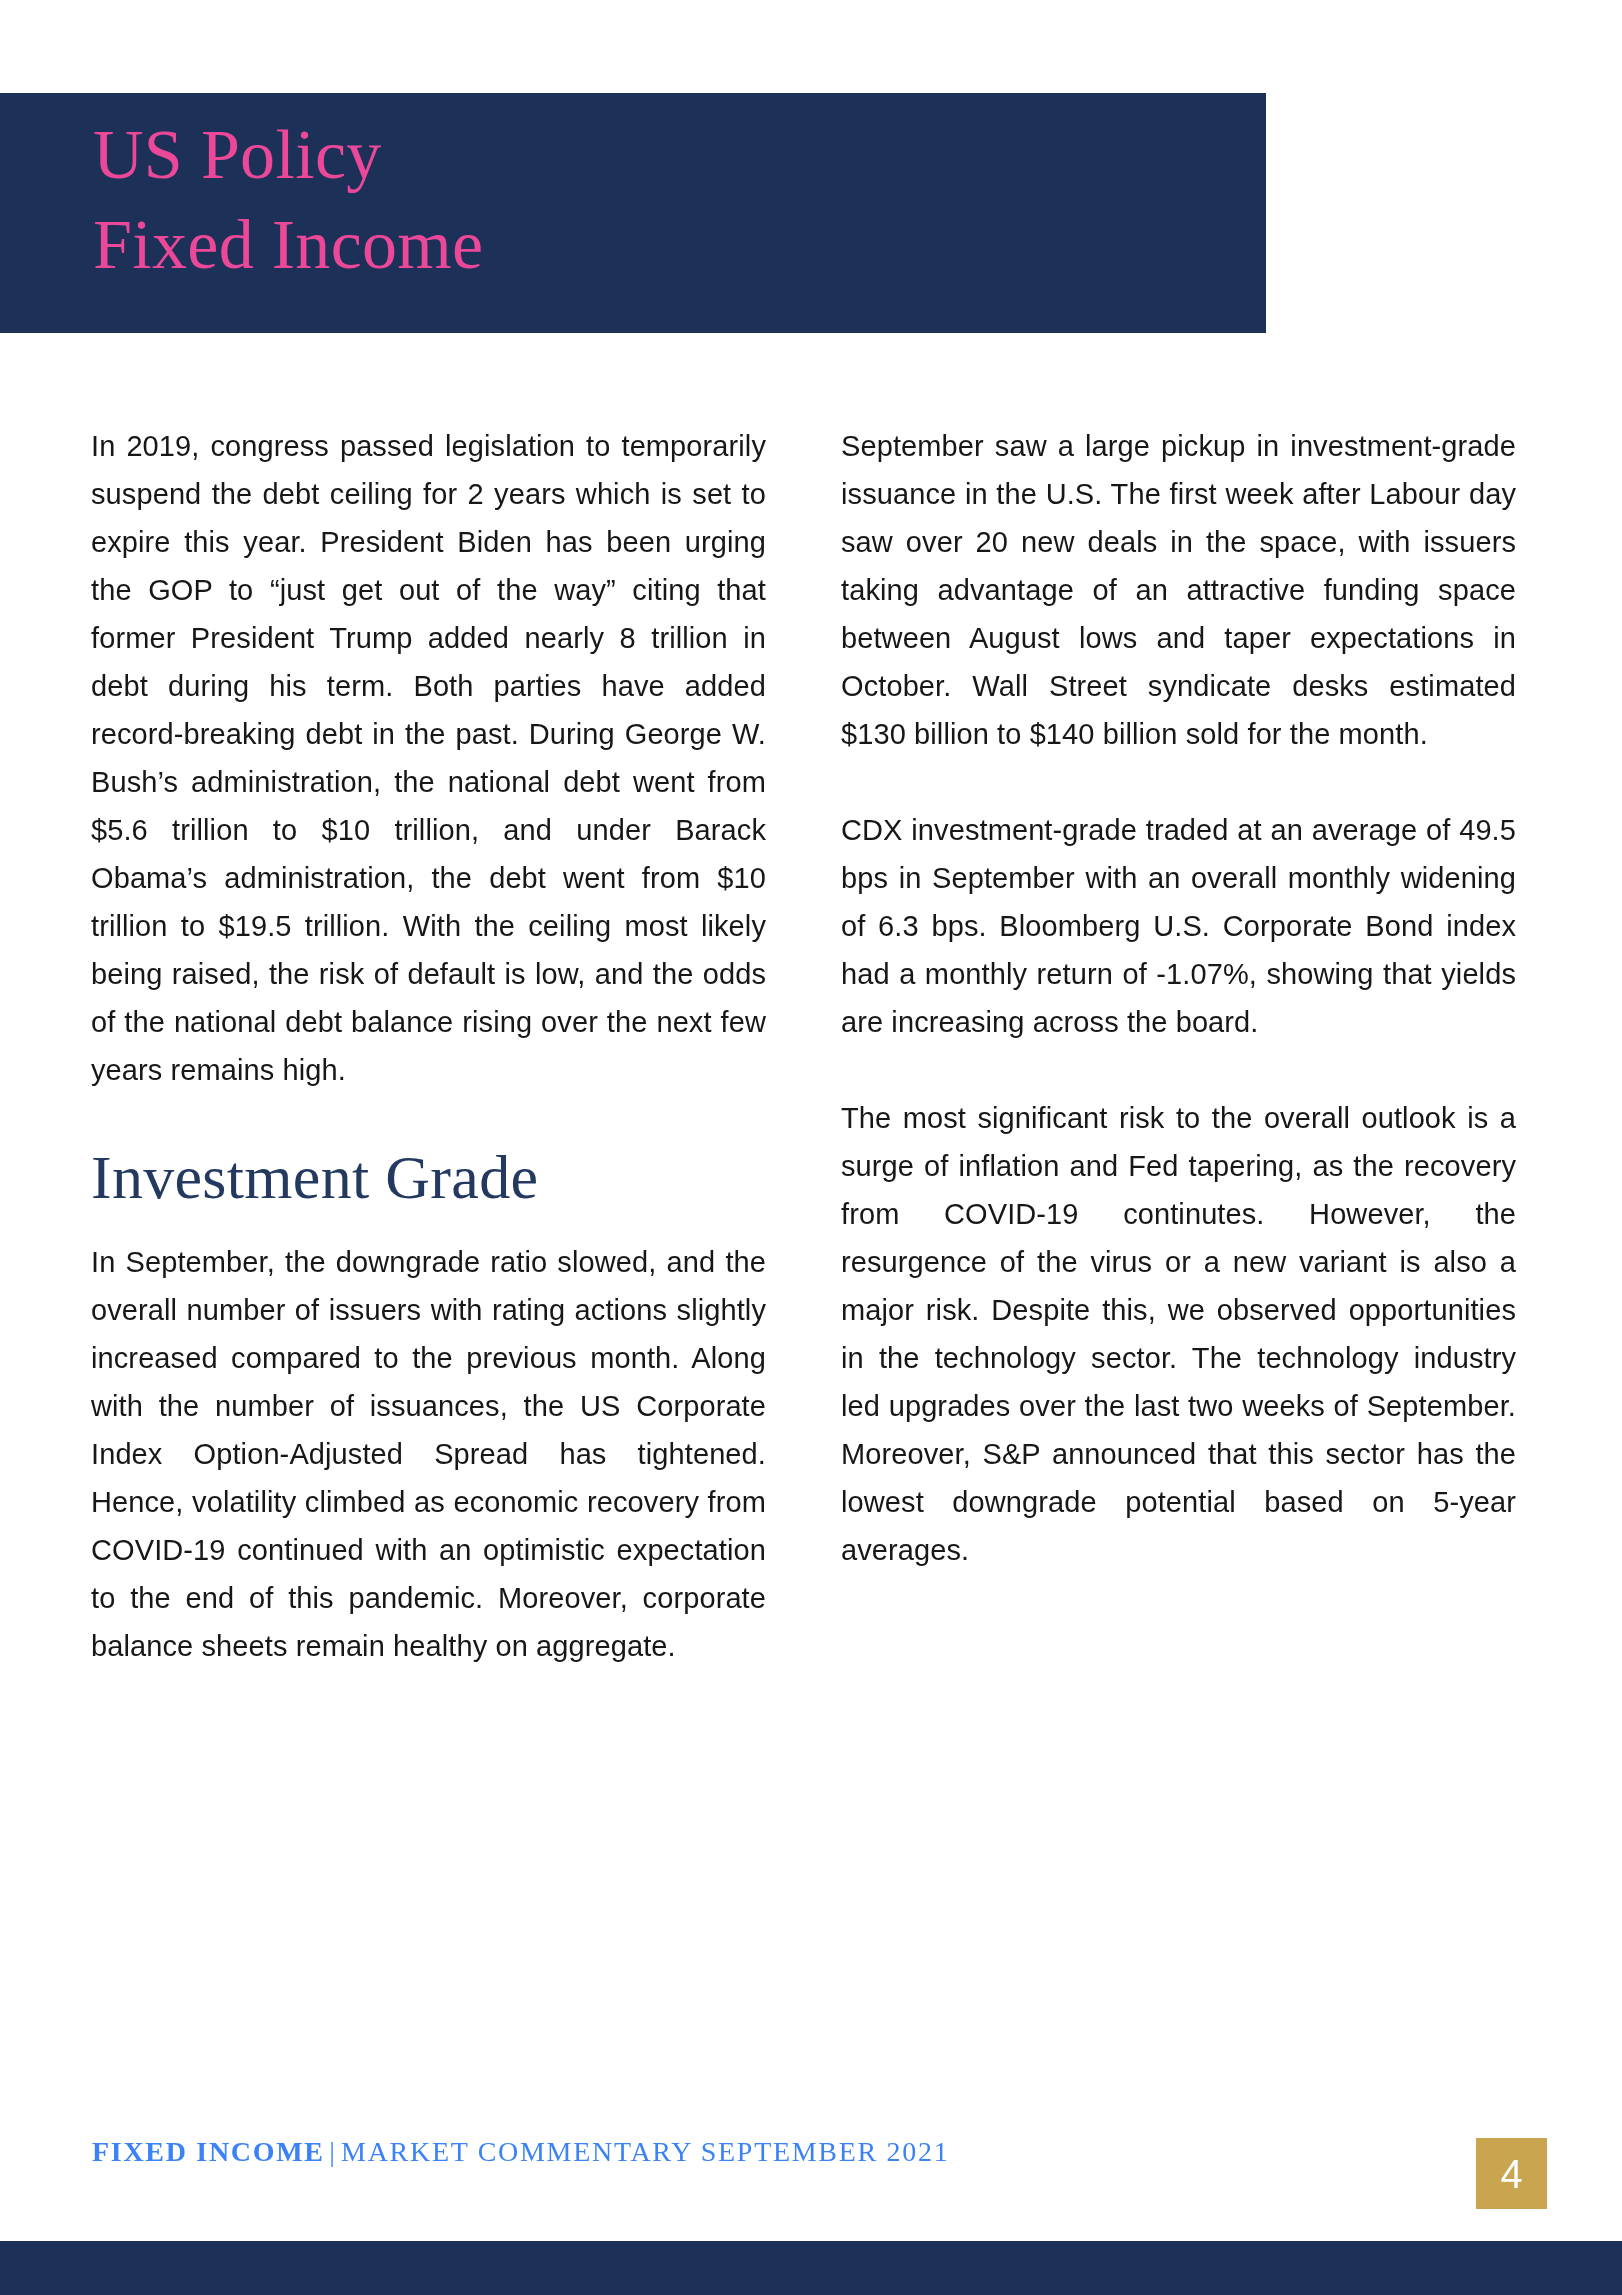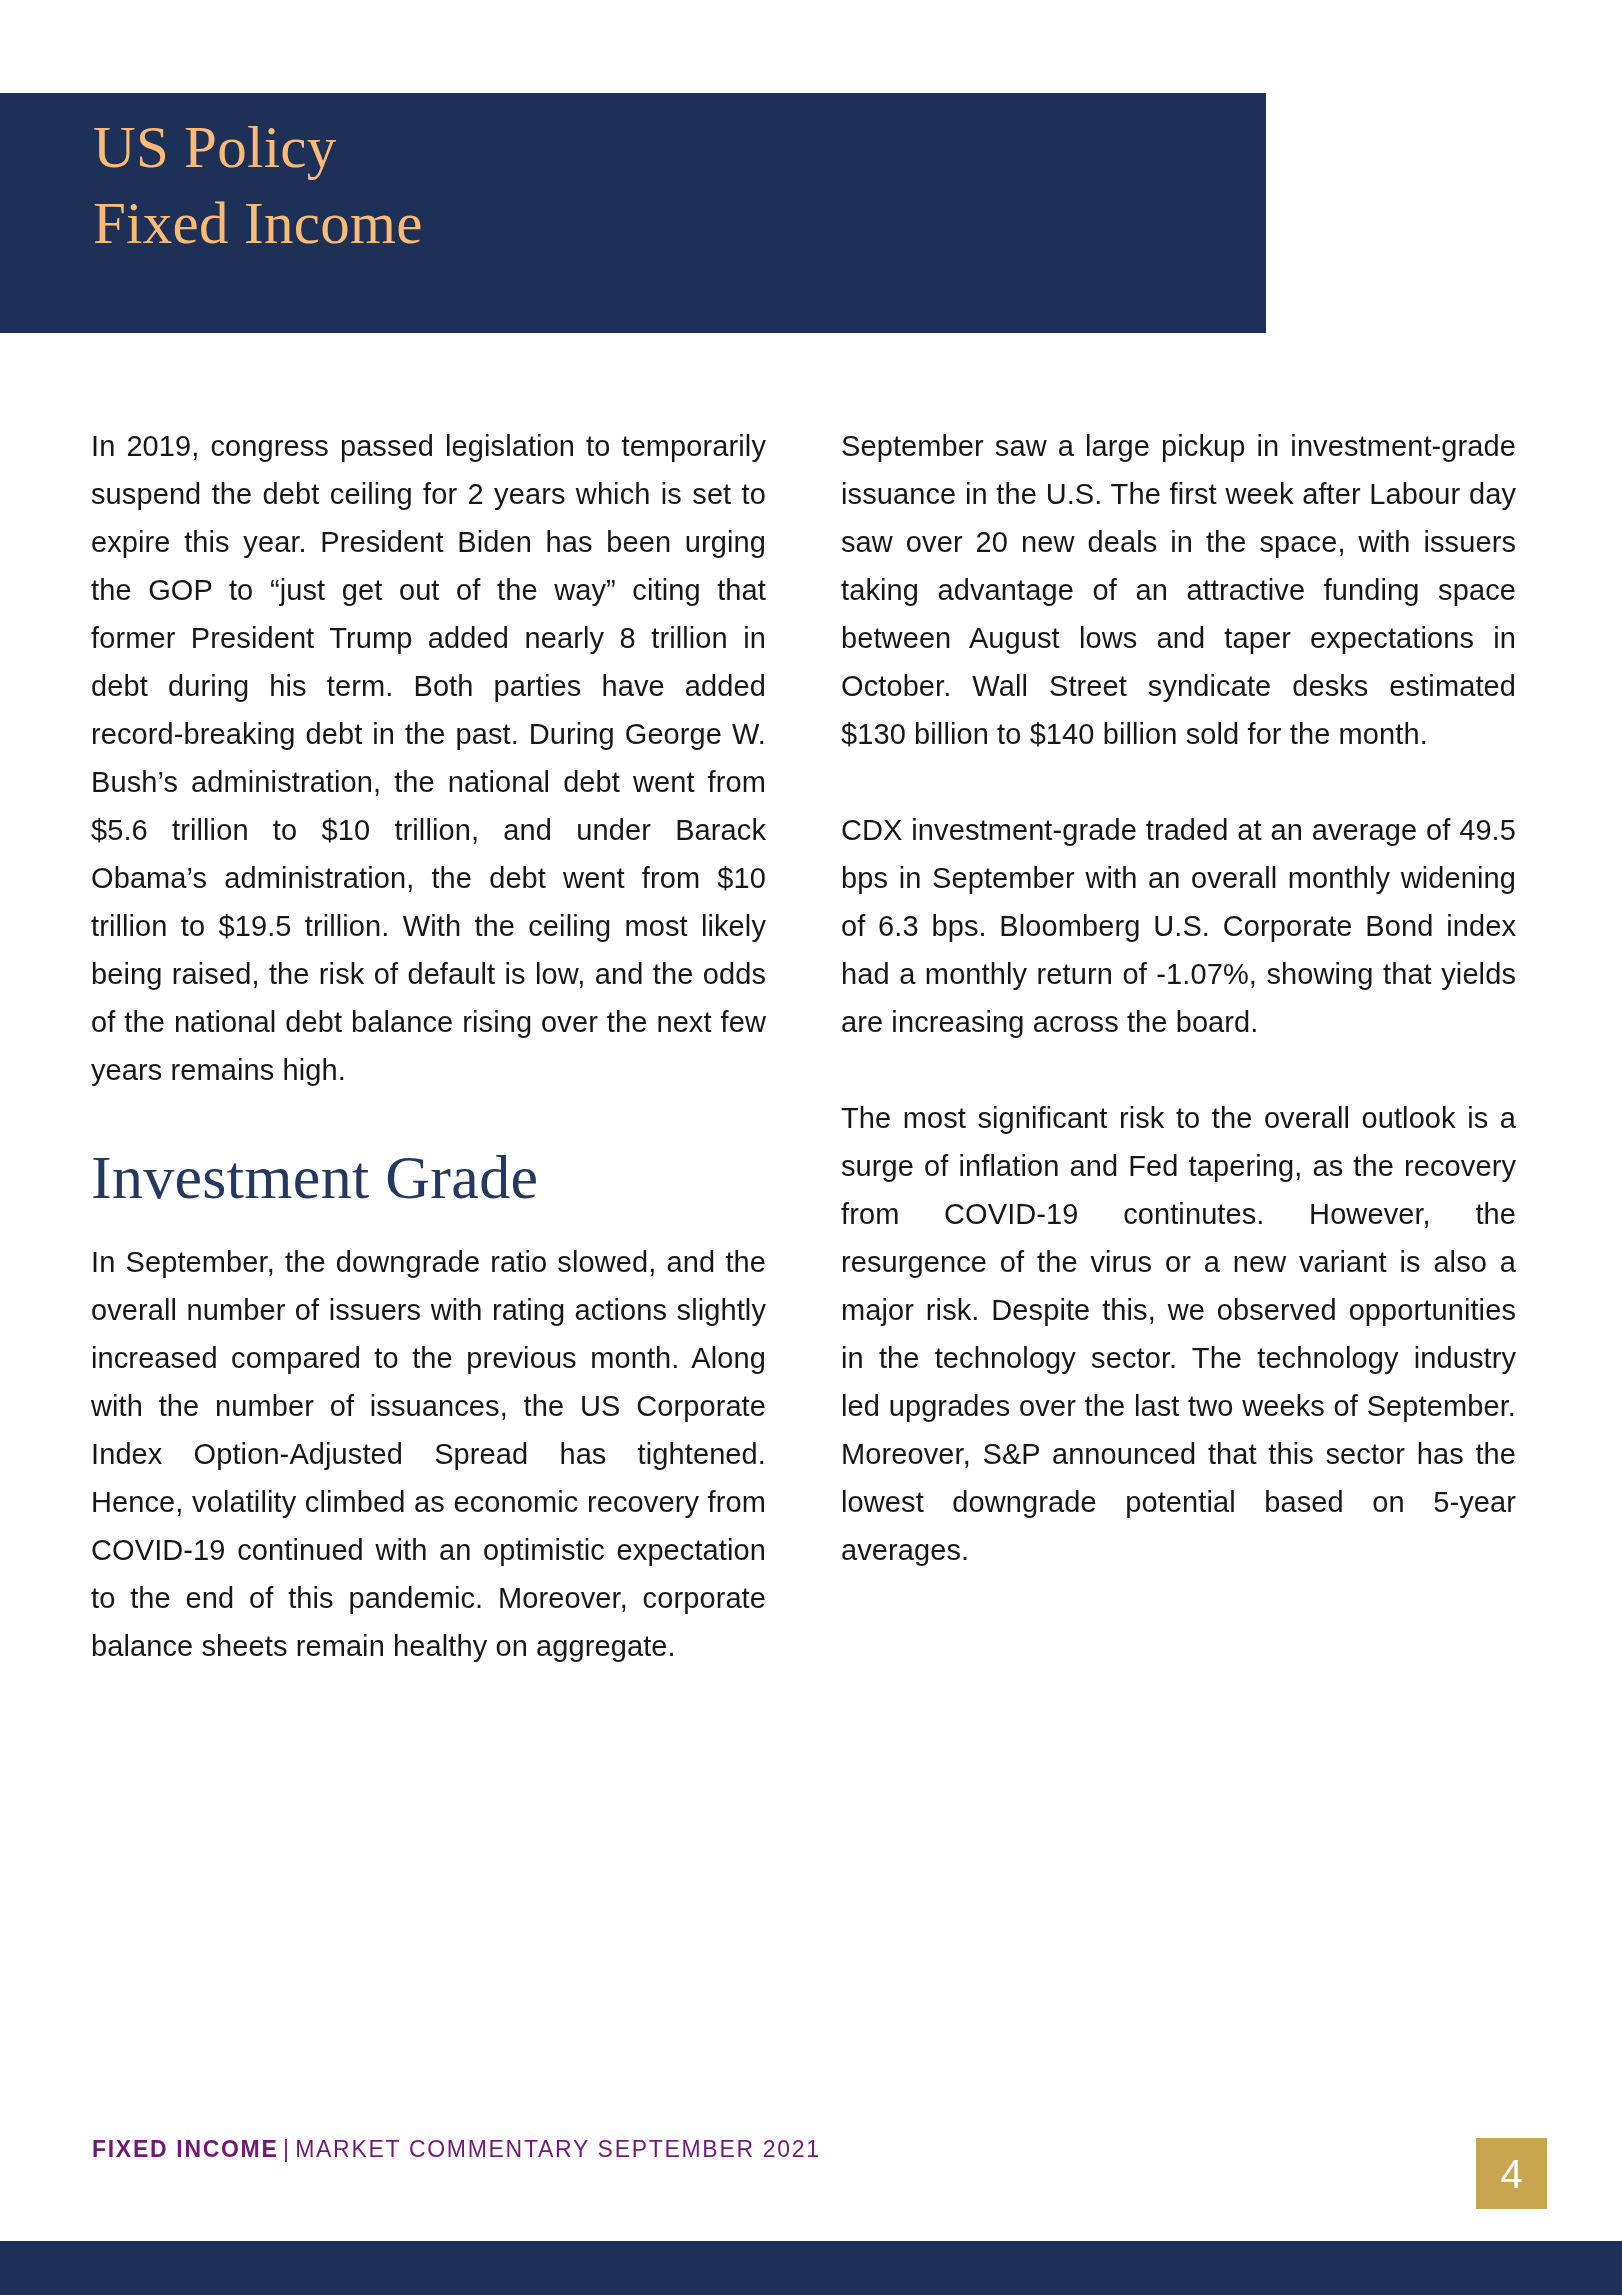--- a/index.html
+++ b/index.html
@@ -25,23 +25,23 @@
     width: 1266px;
     height: 240px;
     background: #1d3158;
   }
 
   .header-title {
     position: absolute;
     left: 93px;
     top: 17px;
     width: 1104px;
-    color: #fdba74;
+    color: #ec4899;
     font-family: "Liberation Serif", "DejaVu Serif", serif;
-    font-size: 59px;
+    font-size: 70px;
     line-height: 1.28;
     letter-spacing: 0.3px;
     font-weight: 400;
   }
   .header-title .line {
     display: block;
     white-space: nowrap;
   }
 
   
@@ -92,24 +92,24 @@
     left: 0;
     top: 2129px;
     width: 1623px;
     height: 71px;
   }
 
   .footer-text {
     position: absolute;
     left: 92px;
     top: 6.5px;
-    font-family: Liberation Sans, sans-serif;
-    font-size: 23px;
+    font-family: Liberation Serif, serif;
+    font-size: 28px;
     letter-spacing: 1.7px;
-    color: #701a75;
+    color: #3b82f6;
     white-space: nowrap;
   }
   .footer-text .strong { font-weight: 700; }
   .footer-text .sep    { font-weight: 400; padding: 0 4.5px; }
   .footer-text .rest   { font-weight: 400; }
 
   .page-badge {
     position: absolute;
     left: 1476px;
     top: 2138px;

